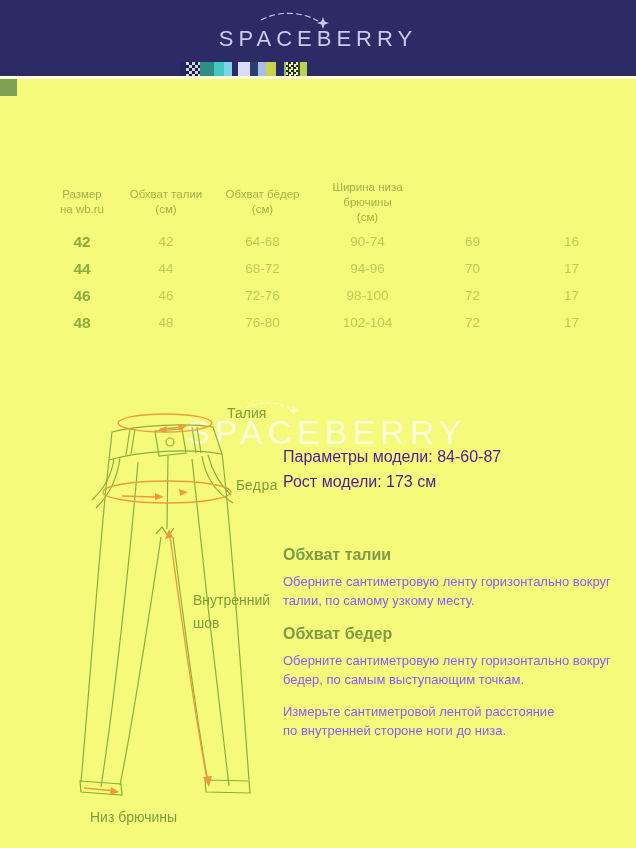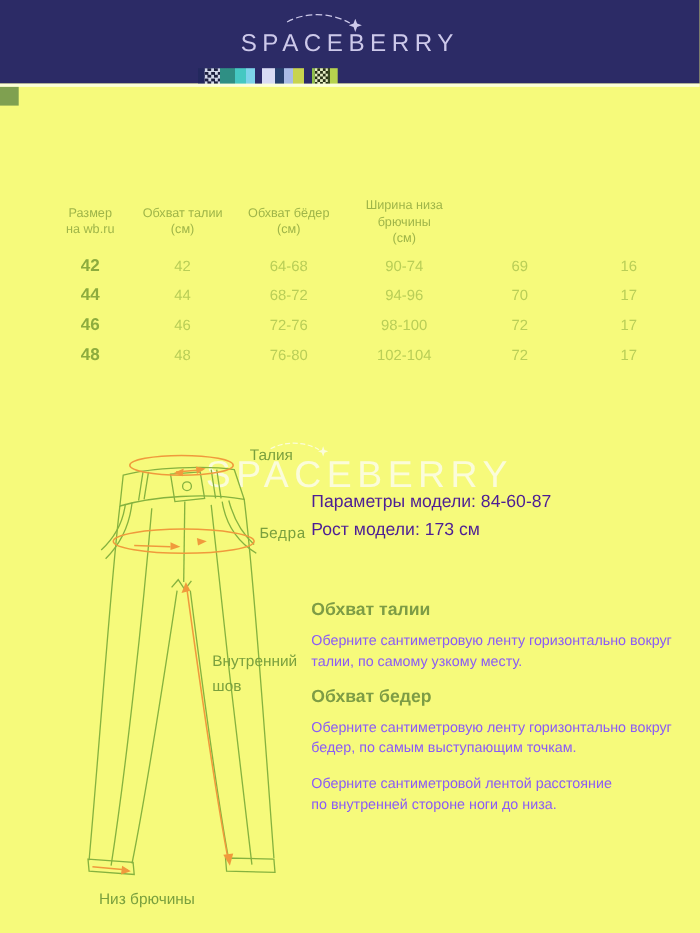--- a/index.html
+++ b/index.html
@@ -201,16 +201,16 @@
     <div class="section-title">Обхват талии</div>
     <div class="section-body">Оберните сантиметровую ленту горизонтально вокруг
 талии, по самому узкому месту.</div>
   </div>
   <div class="section">
     <div class="section-title">Обхват бедер</div>
     <div class="section-body">Оберните сантиметровую ленту горизонтально вокруг
 бедер, по самым выступающим точкам.</div>
   </div>
   <div class="section">
-    <div class="section-body">Оберните сантиметровой лентой расстояние
+    <div class="section-body">Измерьте сантиметровой лентой расстояние
 по внутренней стороне ноги до низа.</div>
   </div>
 </div>
 
 </body></html>

